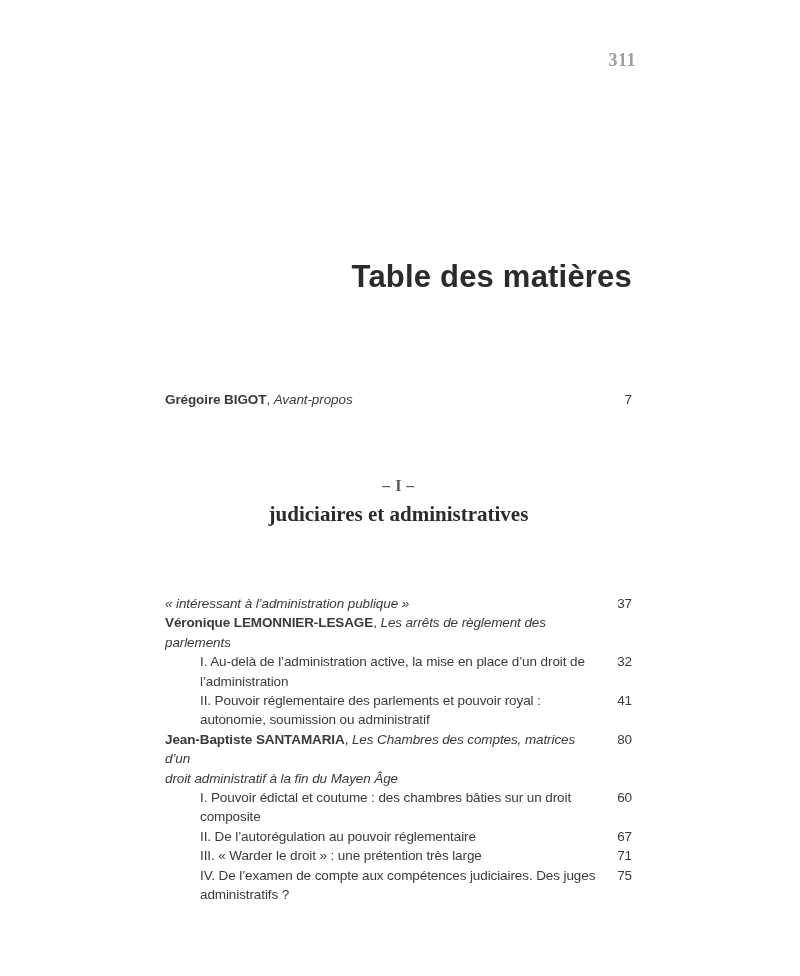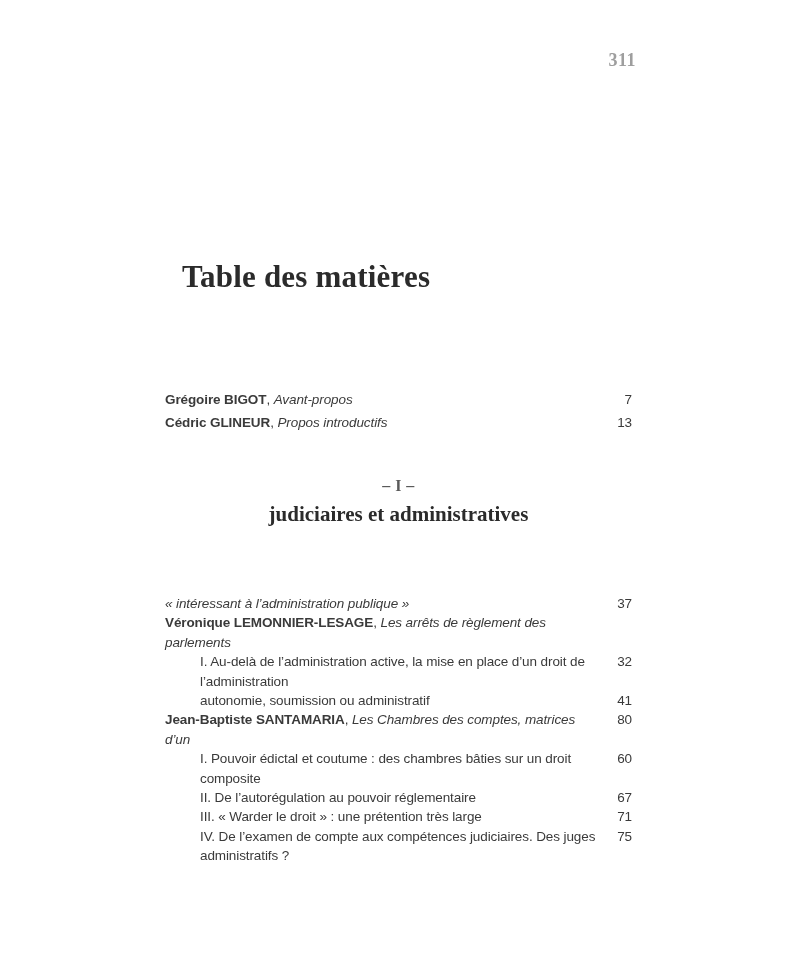--- a/index.html
+++ b/index.html
@@ -31,25 +31,25 @@
     font-weight: bold;
     font-size: 18px;
     line-height: 20px;
     color: var(--page_header_gray);
     letter-spacing: 0.5px;
     text-align: right;
   }
   .title {
     position: absolute;
     top: 258px;
-    left: 182px;
+    left: 165px;
     width: 467px;
     margin: 0;
-    text-align: left;
-    font-family: Liberation Serif, serif;
+    text-align: right;
+    font-family: Liberation Sans, sans-serif;
     font-weight: bold;
     font-size: 31px;
     line-height: 38px;
     color: var(--heading_text);
     letter-spacing: 0.2px;
   }
   .front {
     position: absolute;
     top: 388px;
     left: 165px;
@@ -106,26 +106,20 @@
 <div class="page">
   <div class="pagenum-header">311</div>
   <h1 class="title">Table des matières</h1>
   <div class="front">
       <div class="entry main">
         <div class="lines">
           <div class="line"><span class="seg-b">Grégoire BIGOT</span><span class="seg-n">, </span><span class="seg-i">Avant-propos</span></div>
         </div>
         <span class="page-ref">7</span>
       </div>
-      <div class="entry main">
-        <div class="lines">
-          <div class="line"><span class="seg-b">Cédric GLINEUR</span><span class="seg-n">, </span><span class="seg-i">Propos introductifs</span></div>
-        </div>
-        <span class="page-ref">13</span>
-      </div>
     </div>
   <div class="section-head">
     <div class="sec-num">– I –</div>
     <div class="sec-line">judiciaires et administratives</div>
   </div>
   <div class="entries">
       <div class="entry main">
         <div class="lines">
           <div class="line"><span class="seg-i">« intéressant à l’administration publique »</span></div>
           <div class="line"><span class="seg-b">Véronique LEMONNIER-LESAGE</span><span class="seg-n">, </span><span class="seg-i">Les arrêts de règlement des parlements</span></div>
@@ -134,27 +128,29 @@
       </div>
       <div class="entry sub">
         <div class="lines">
           <div class="line"><span class="seg-n">I. Au-delà de l’administration active, la mise en place d’un droit de</span></div>
           <div class="line"><span class="seg-n">l’administration</span></div>
         </div>
         <span class="page-ref">32</span>
       </div>
       <div class="entry sub">
         <div class="lines">
+          <div class="line"><span class="seg-n">II. Pouvoir réglementaire des parlements et pouvoir royal :</span></div>
           <div class="line"><span class="seg-n">autonomie, soumission ou administratif</span></div>
         </div>
         <span class="page-ref">41</span>
       </div>
       <div class="entry main">
         <div class="lines">
           <div class="line"><span class="seg-b">Jean-Baptiste SANTAMARIA</span><span class="seg-n">, </span><span class="seg-i">Les Chambres des comptes, matrices d’un</span></div>
+          <div class="line"><span class="seg-i">droit administratif à la fin du Mayen Âge</span></div>
         </div>
         <span class="page-ref">80</span>
       </div>
       <div class="entry sub">
         <div class="lines">
           <div class="line"><span class="seg-n">I. Pouvoir édictal et coutume : des chambres bâties sur un droit</span></div>
           <div class="line"><span class="seg-n">composite</span></div>
         </div>
         <span class="page-ref">60</span>
       </div>

